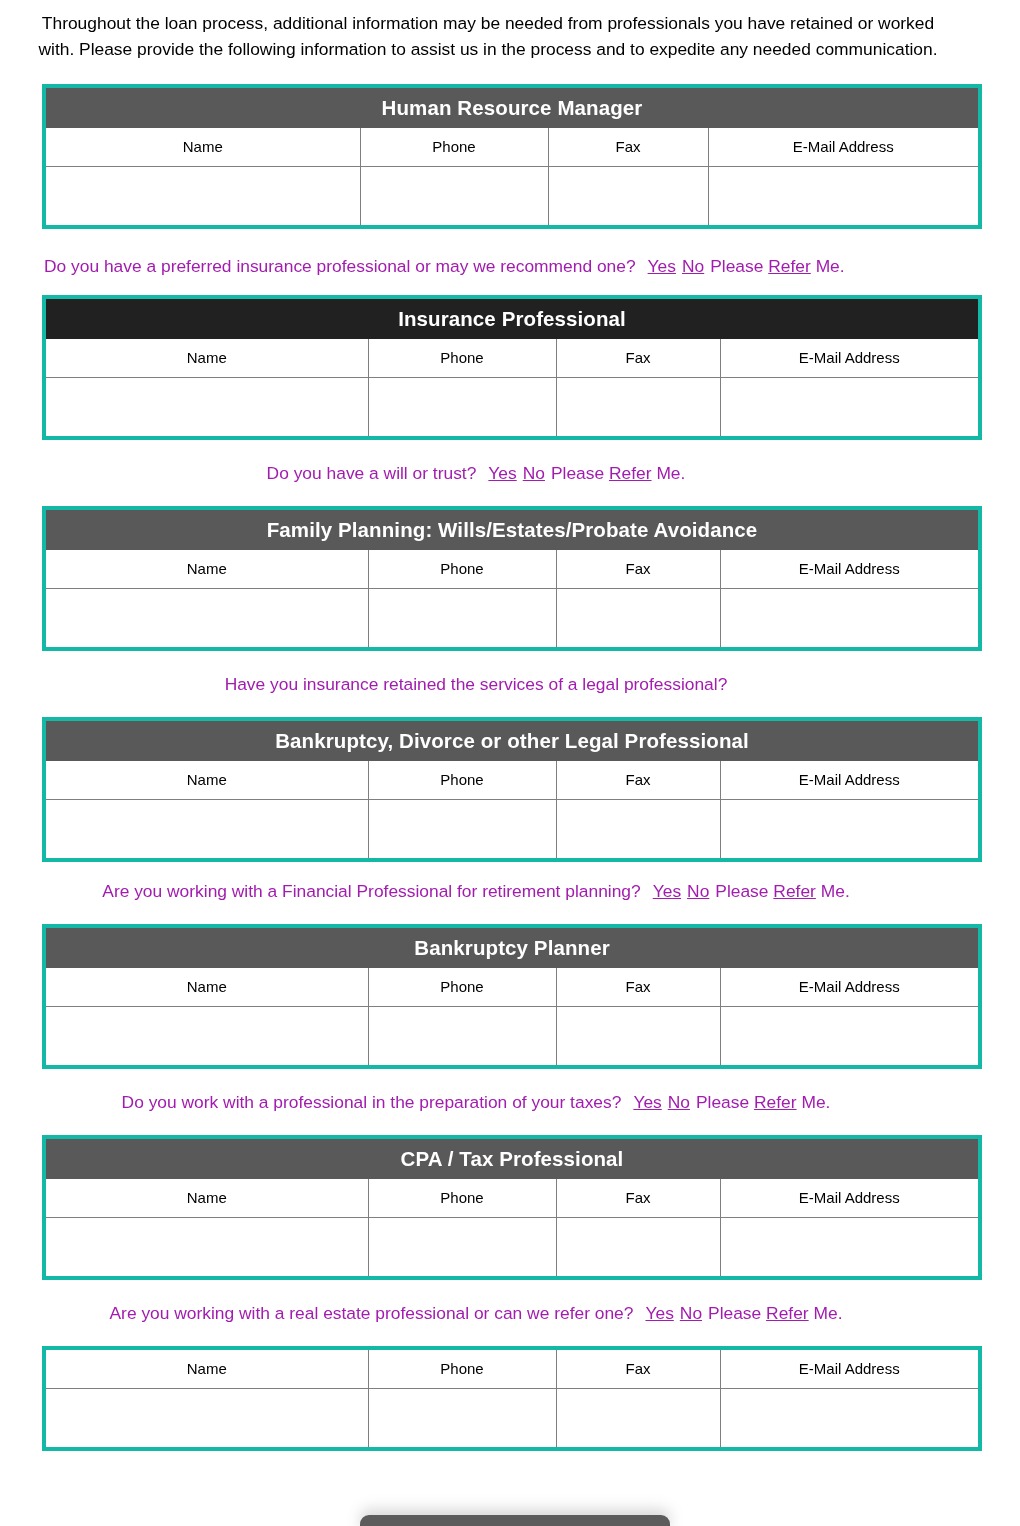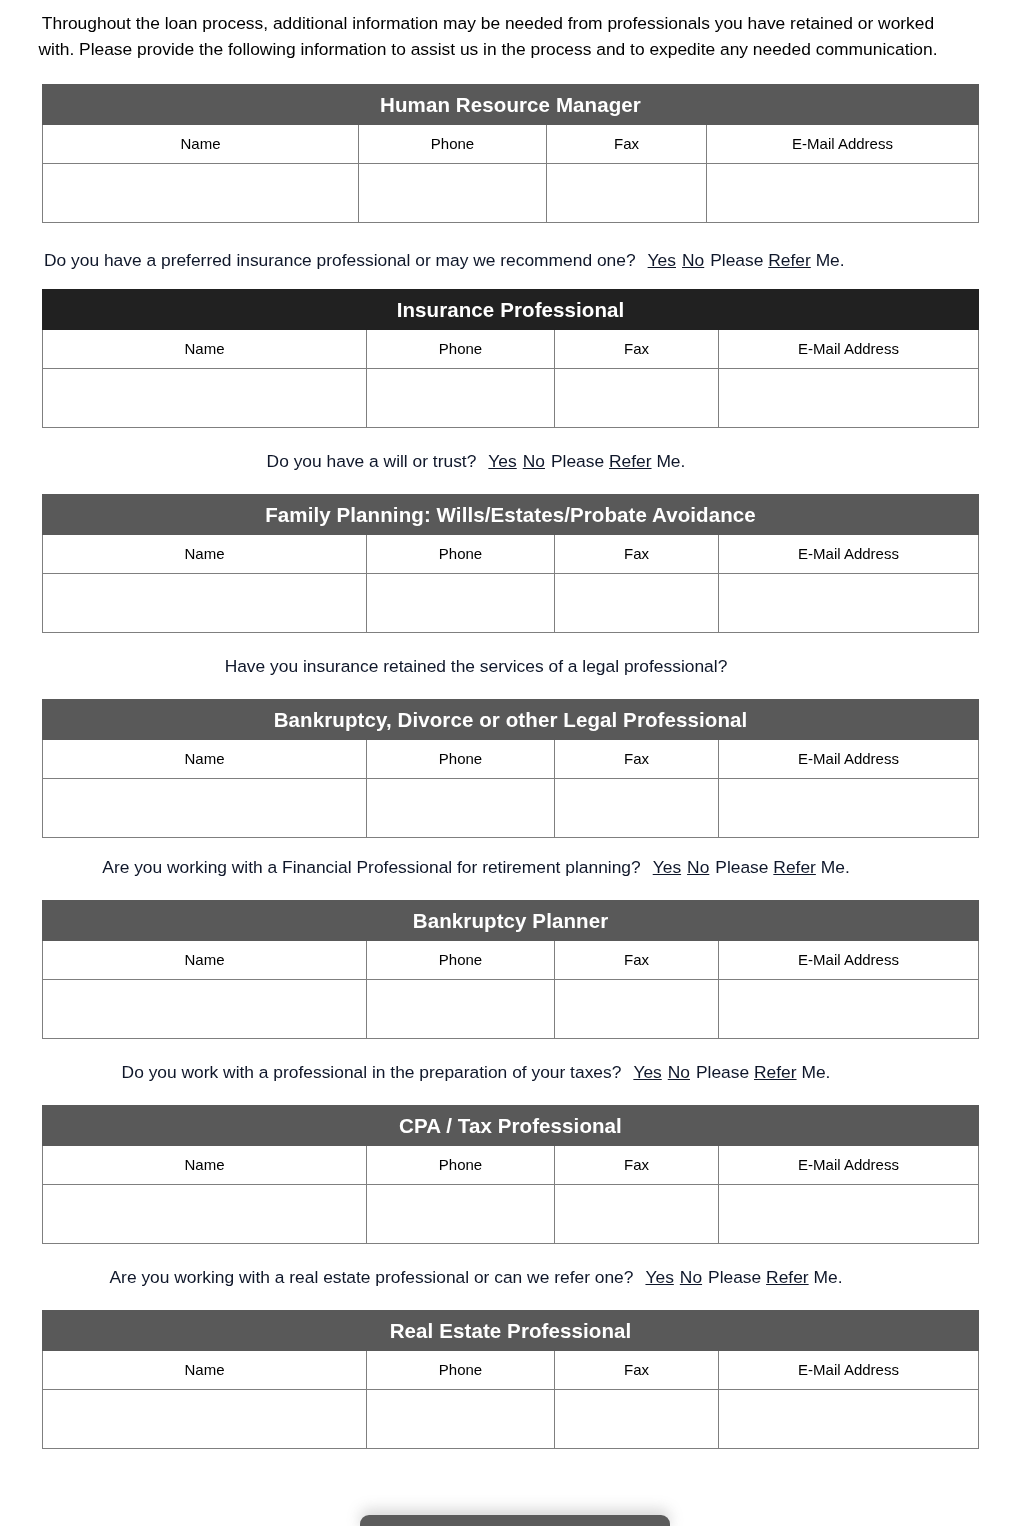--- a/index.html
+++ b/index.html
@@ -38,40 +38,40 @@
   
   .section {
     margin: 0;
     padding: 0;
   }
 
   
   .question {
     font-size: 17.4px;
     line-height: 22px;
-    color: #0f172a;
+    color: #a21caf;
     padding: 0 44px 0 44px;
     margin: 0;
     white-space: nowrap;
   }
   .question.q-left   { text-align: left; }
   .question.q-center { text-align: center; padding-left: 20px; }
   .question u { text-decoration: underline; }
   .question .sp { display: inline-block; width: 6px; }
   .question .sp-wide { display: inline-block; width: 12px; }
 
   
   .tbl-wrap {
     margin: 0 44px 0 42px;
   }
   table.contact-table {
     width: 936px;
     border-collapse: collapse;
     table-layout: fixed;
-    border: 1px solid #14b8a6;
+    border: 4px solid #14b8a6;
   }
   table.contact-table td,
   table.contact-table th {
     border: 1px solid #7f7f7f;
     padding: 0;
     margin: 0;
   }
 
   .tbl-title {
     background: #595959;
@@ -336,23 +336,20 @@
     <div class="tbl-wrap">
       <table class="contact-table">
         <colgroup>
           <col style="width:324px">
             <col style="width:188px">
             <col style="width:164px">
             <col style="width:260px">
         </colgroup>
         <tbody>
           <tr>
-            <td class="tbl-title" colspan="4">Real Estate Professional</td>
-          </tr>
-          <tr>
             <td class="col-head">Name</td>
             <td class="col-head">Phone</td>
             <td class="col-head">Fax</td>
             <td class="col-head">E-Mail Address</td>
           </tr>
           <tr>
             <td class="entry-cell"></td>
             <td class="entry-cell"></td>
             <td class="entry-cell"></td>
             <td class="entry-cell"></td>

